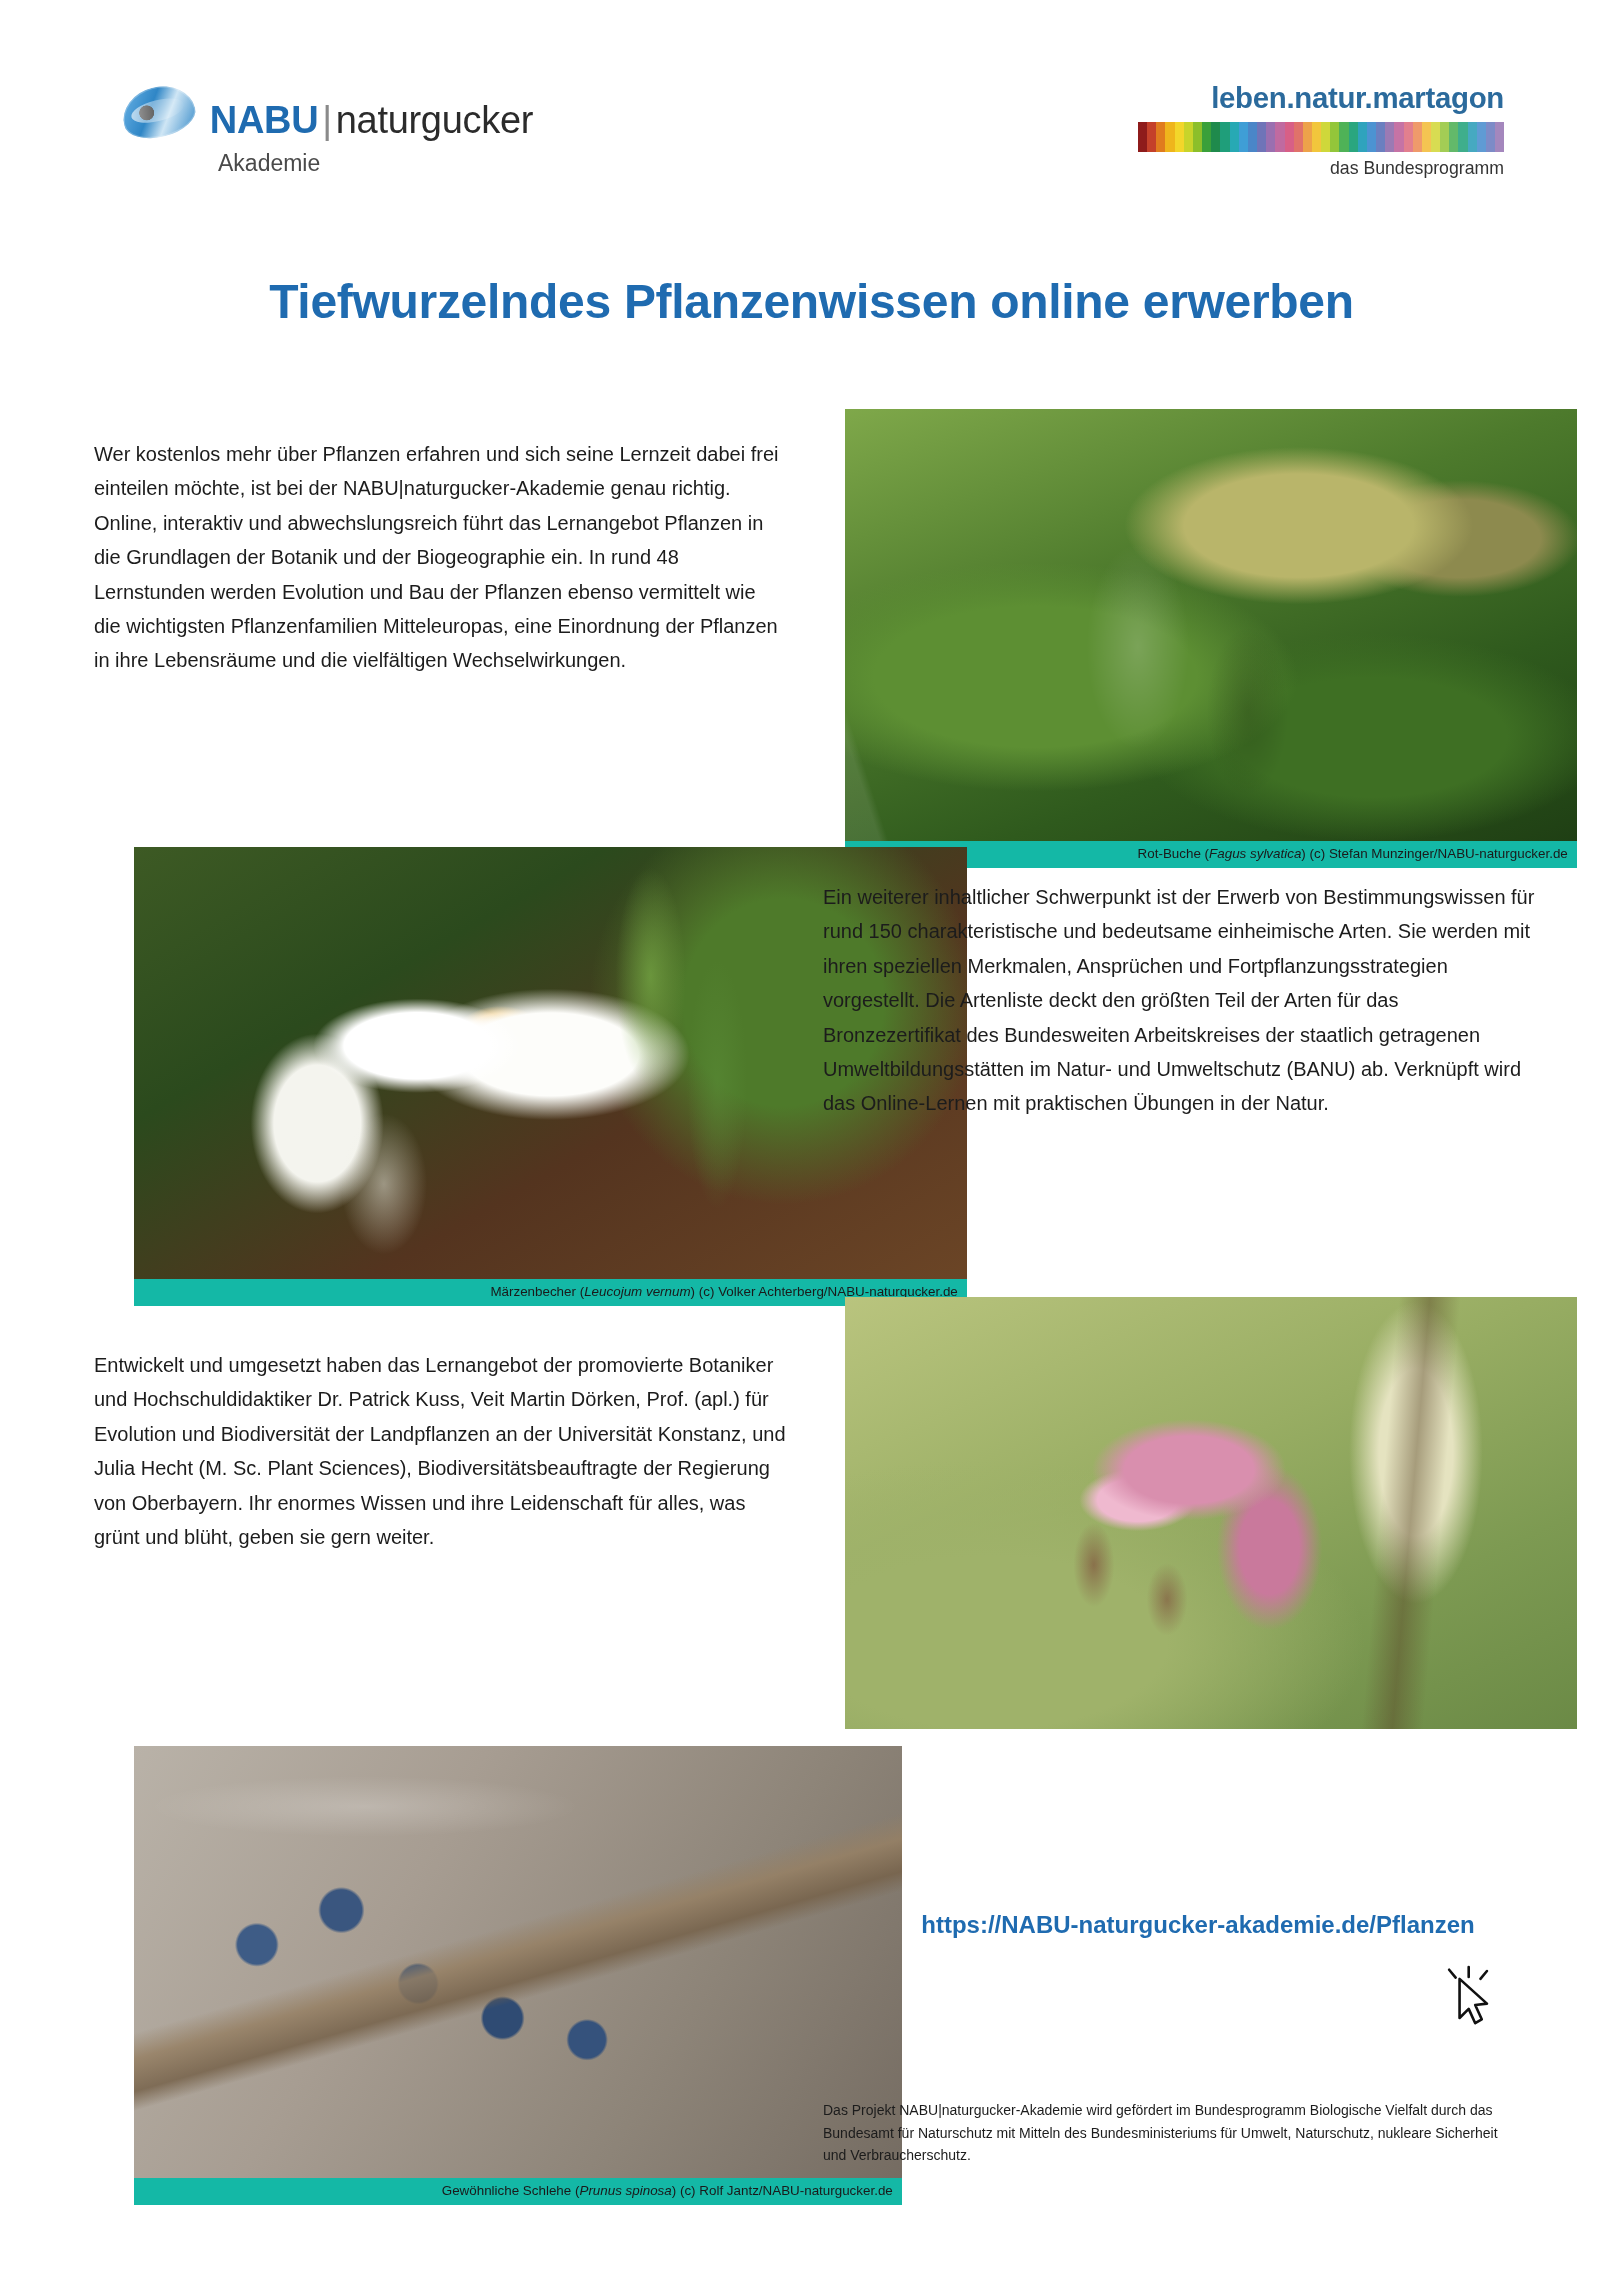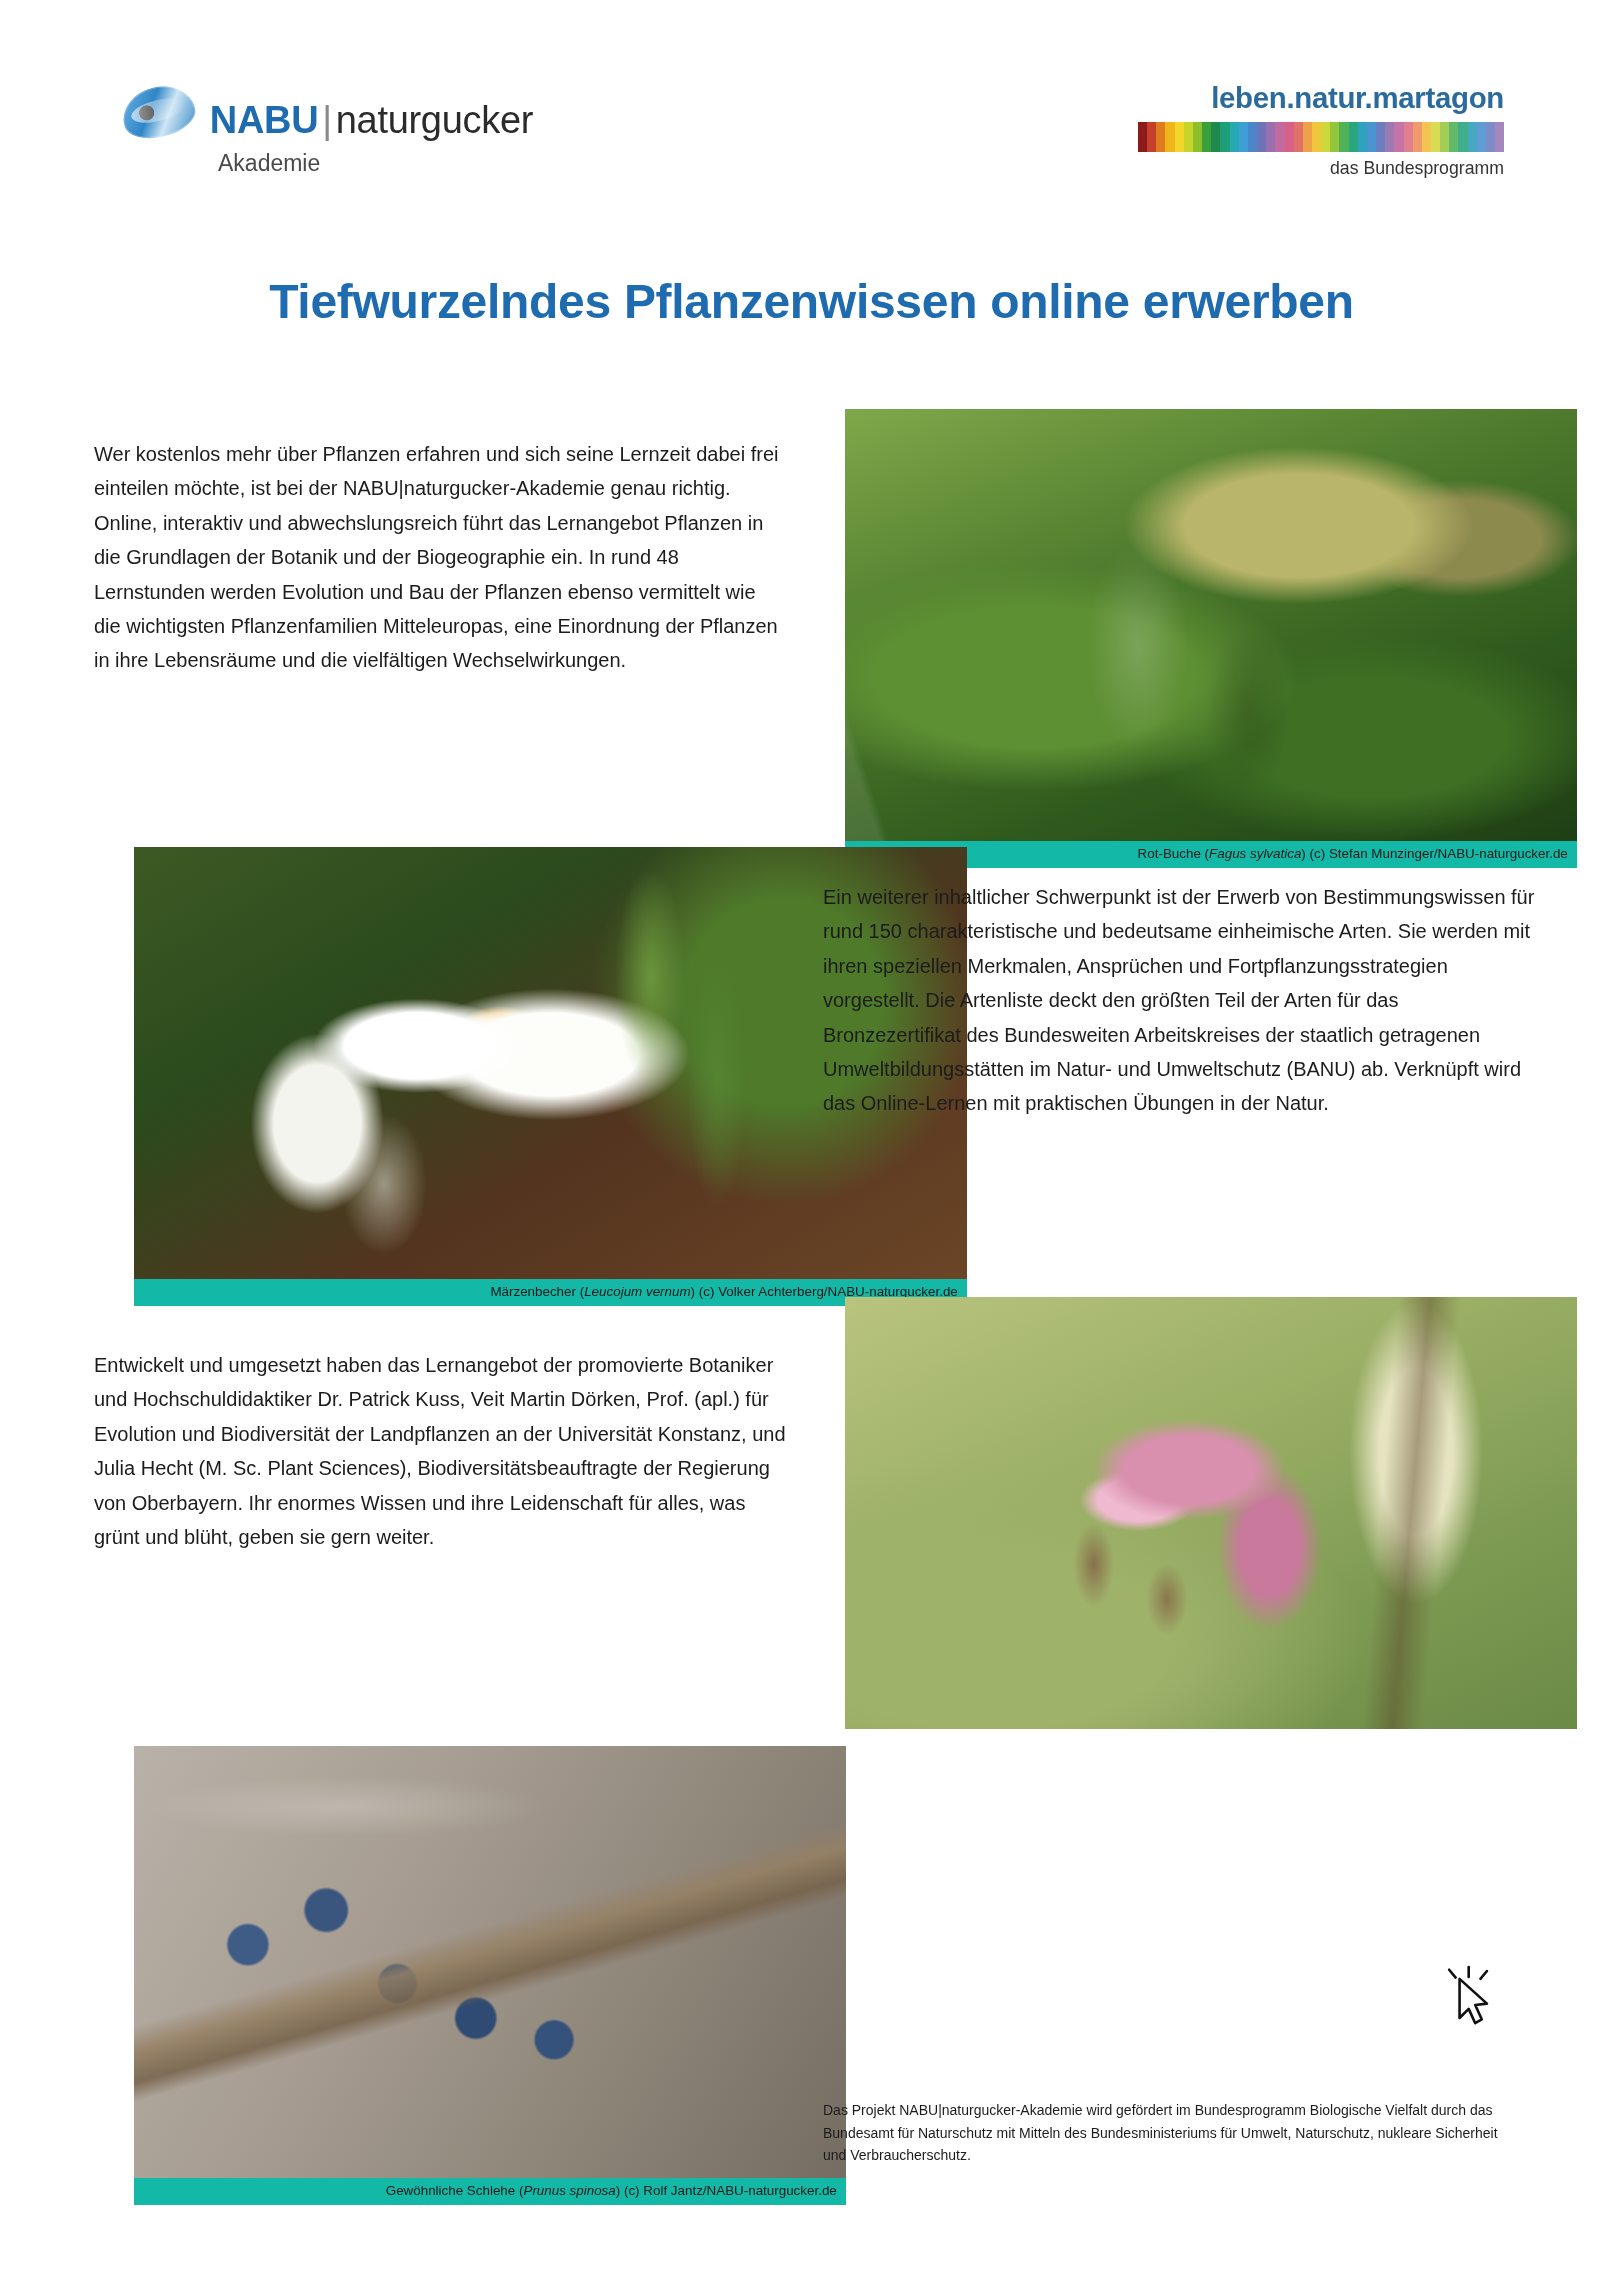--- a/index.html
+++ b/index.html
@@ -167,21 +167,21 @@
     overflow: hidden;
   }
   .caption i { font-style: italic; }
 
   #fig-beech { left: 805px; top: 398px;  width: 732px; }
   #fig-beech .photo { height: 432px; }
   #fig-snowflake { left: 94px; top: 836px; width: 833px; }
   #fig-snowflake .photo { height: 432px; }
   #fig-lily { left: 805px; top: 1286px; width: 732px; }
   #fig-lily .photo { height: 432px; }
-  #fig-sloe { left: 94px; top: 1735px; width: 712px; }
+  #fig-sloe { left: 94px; top: 1735px; width: 768px; }
   #fig-sloe .photo { height: 432px; }
 
   
   .ph-beech {
     background:
       radial-gradient(ellipse 34% 26% at 62% 27%, #b9b56a 0 46%, rgba(185,181,106,0) 70%),
       radial-gradient(ellipse 22% 18% at 84% 30%, #8d8a4e 0 50%, rgba(141,138,78,0) 75%),
       radial-gradient(ellipse 46% 34% at 26% 62%, #5d8f33 0 48%, rgba(93,143,51,0) 78%),
       radial-gradient(ellipse 40% 30% at 72% 76%, #3e6f23 0 46%, rgba(62,111,35,0) 80%),
       linear-gradient(160deg, #7fa84a 0%, #4d7a2c 38%, #2f5a1d 70%, #1f3f14 100%);
@@ -373,20 +373,21 @@
 
   <figure class="figure" id="fig-sloe">
     <div class="photo ph-sloe"></div>
     <figcaption class="caption">
       <span>Gewöhnliche Schlehe</span>
       (<i>Prunus spinosa</i>)
       <span>(c) Rolf Jantz/NABU-naturgucker.de</span>
     </figcaption>
   </figure>
 
+  <a class="link" href="#">https://NABU-naturgucker-akademie.de/Pflanzen</a>
 
   <span class="cursor">
     <svg viewBox="0 0 92 96" width="60" height="63" aria-hidden="true">
       <g stroke="#111111" stroke-width="4" stroke-linecap="round">
         <line x1="14" y1="10" x2="24" y2="22"></line>
         <line x1="44" y1="6" x2="44" y2="21"></line>
         <line x1="72" y1="12" x2="62" y2="24"></line>
       </g>
       <path d="M30 24 L30 84 L44 70 L54 92 L64 86 L54 64 L72 62 Z" fill="#ffffff" stroke="#111111" stroke-width="4" stroke-linejoin="round"></path>
     </svg>

